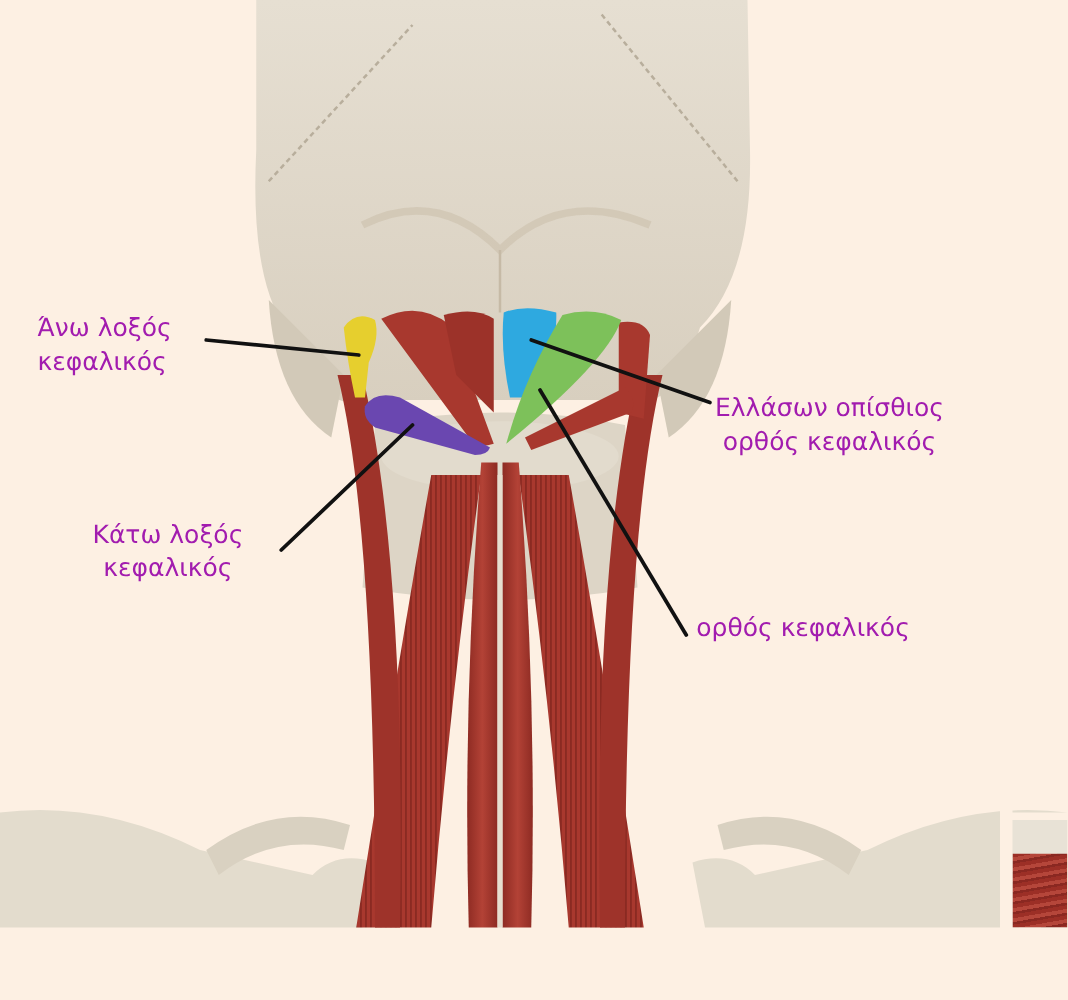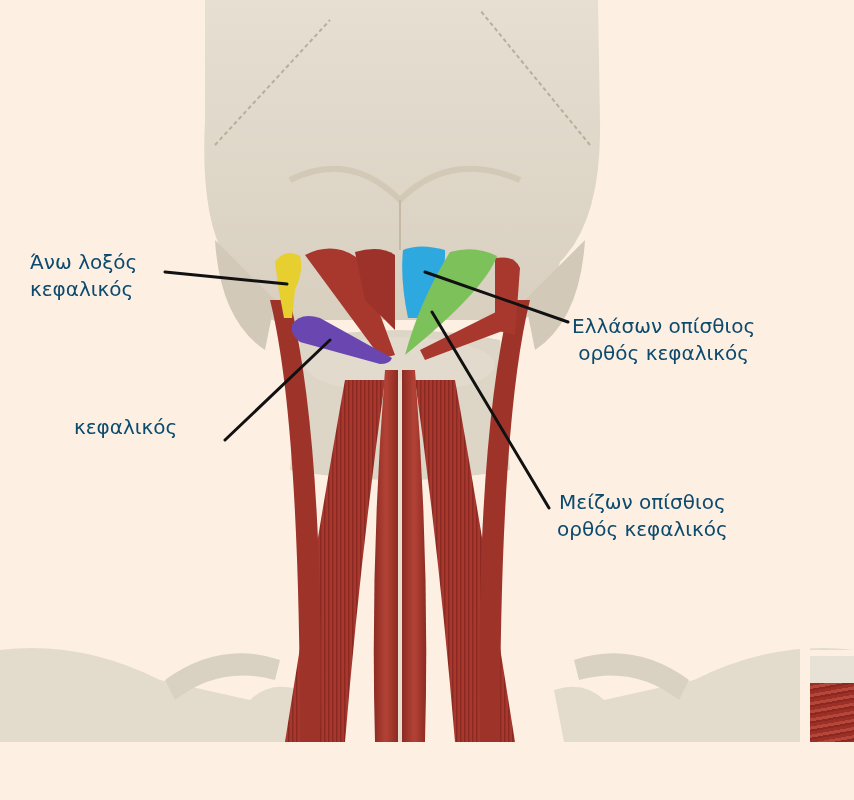--- a/index.html
+++ b/index.html
@@ -1,18 +1,18 @@
 <!DOCTYPE html>
 <html><head>
 <meta charset="utf-8">
 <style>
   html, body { margin:0; padding:0; }
   body { width:854px; height:800px; background:#fdf0e3; position:relative; overflow:hidden; font-family:"DejaVu Sans", sans-serif; }
   .stage { position:absolute; left:0; top:0; width:854px; height:800px; }
-  .label { position:absolute; font-size:20px; line-height:27px; color:#0c4a6e; white-space:nowrap; }
+  .label { position:absolute; font-size:20px; line-height:27px; color:#a21caf; white-space:nowrap; }
   .label span { display:block; }
   .l-right { text-align:center; }
   .crop-right { position:absolute; left:810px; top:656px; width:44px; height:86px; overflow:hidden; background:#e8e2d6; }
   .crop-right .muscle { position:absolute; left:0; top:27px; width:44px; height:59px; background:repeating-linear-gradient(170deg,#9c2f26 0 3px,#b5463a 3px 6px,#8a2821 6px 8px); }
 </style>
 </head>
 <body>
 
 <div class="stage">
   <svg width="854" height="800" viewBox="0 0 854 800">
@@ -96,19 +96,19 @@
   
   <div class="label" style="left:30px; top:249px;">
     <span>Άνω λοξός</span>
     <span>κεφαλικός</span>
   </div>
   <div class="label l-right" style="left:572px; top:313px;">
     <span>Ελλάσων οπίσθιος</span>
     <span>ορθός κεφαλικός</span>
   </div>
   <div class="label l-right" style="left:74px; top:414px;">
+    <span>Κάτω λοξός</span>
     <span>κεφαλικός</span>
   </div>
   <div class="label l-right" style="left:557px; top:489px;">
-    <span>Μείζων οπίσθιος</span>
     <span>ορθός κεφαλικός</span>
   </div>
 </div>
 
 </body></html>

